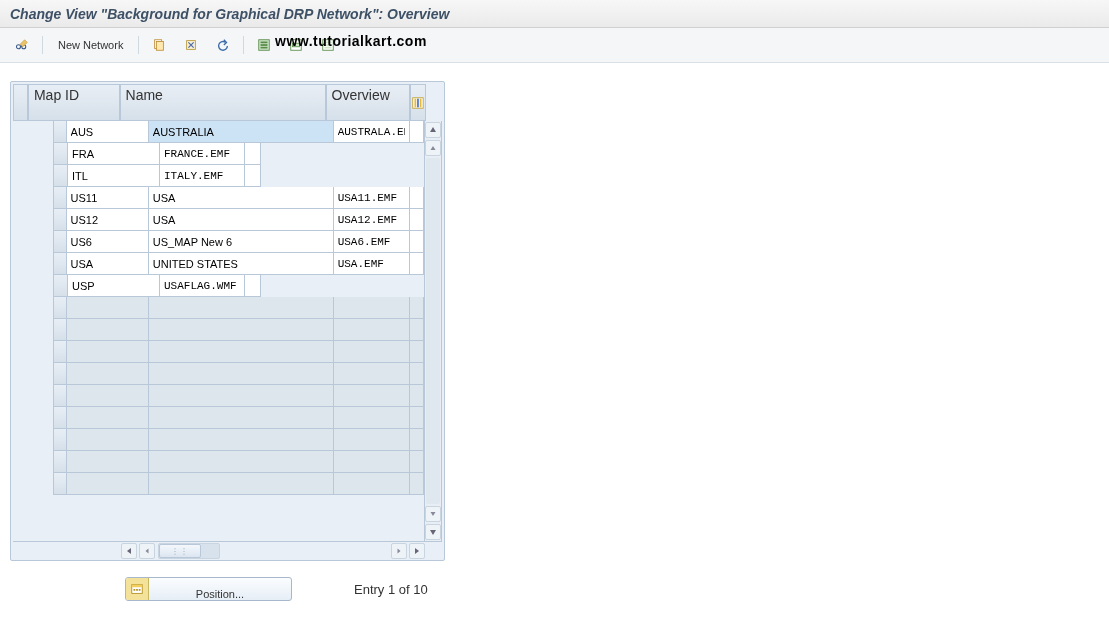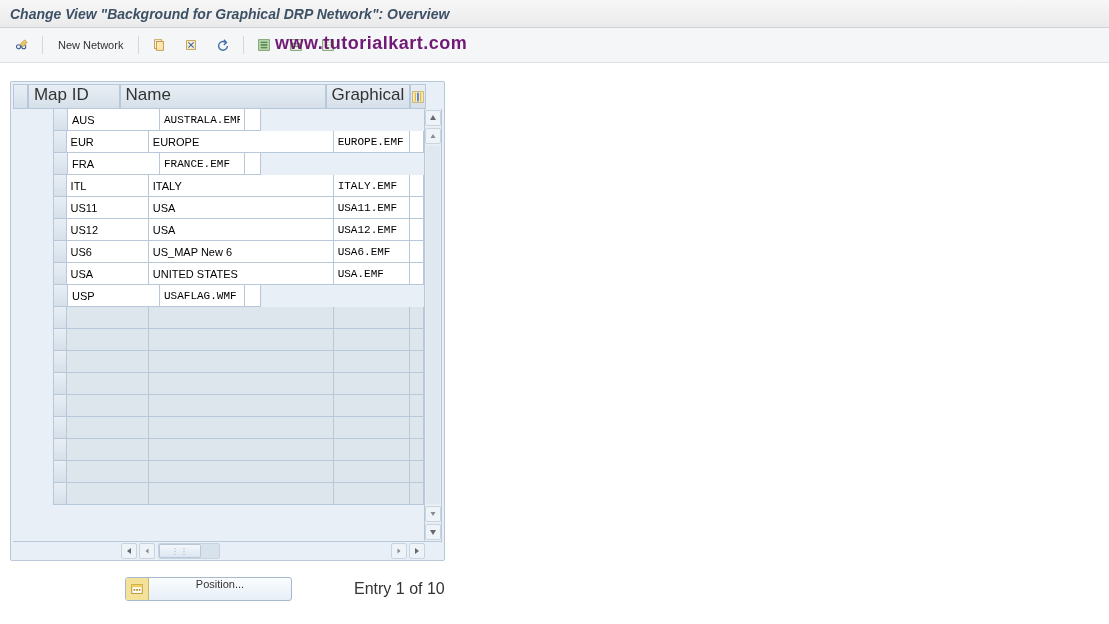--- a/index.html
+++ b/index.html
@@ -58,23 +58,23 @@
   .tb-sep {
     width: 1px;
     height: 18px;
     background: #d0d8e0;
     margin: 0 2px;
   }
   .watermark {
     position: absolute;
     left: 275px;
     top: 5px;
-    font-size: 18px;
+    font-size: 14px;
     font-weight: 600;
-    color: #701a75;
+    color: #000000;
     font-family: Verdana, sans-serif;
     letter-spacing: 0.5px;
     pointer-events: none;
     user-select: none;
   }
   .content-area {
     padding: 18px 10px 8px 10px;
   }
   .table-frame {
     width: 435px;
@@ -99,24 +99,24 @@
     padding-left: 40px;
   }
   .table-body {
     flex: 1;
     overflow: hidden;
   }
   .th {
     background: linear-gradient(#e8eef5,#d6e0ea);
     border: 1px solid #b8c8d8;
     border-right: 1px solid #b8c8d8;
-    height: 25px;
+    height: 37px;
     line-height: 20px;
     padding: 0 5px;
-    font-size: 17px;
+    font-size: 14px;
     color: #333;
     box-sizing: border-box;
     overflow: hidden;
     white-space: nowrap;
     cursor: pointer;
   }
   .row {
     display: flex;
     height: 22px;
   }
@@ -228,41 +228,41 @@
     letter-spacing:1px;
   }
   .footer-bar {
     display:flex;
     align-items:center;
     gap:12px;
     padding: 8px 0 10px 125px;
   }
   .position-btn {
     display:flex;
-    align-items:flex-start;
+    align-items:flex-end;
     border:1px solid #a8b8cc;
     background:linear-gradient(#fbfdff,#e6eef6);
     border-radius:3px;
     height:22px;
     width:165px;
     cursor:pointer;
     overflow:hidden;
   }
   .position-btn .icon-part{
     width:22px;height:22px;
     background:#f5e29a;
     border-right:1px solid #c8b860;
     display:flex;align-items:center;justify-content:center;
   }
   .position-btn .label-part{
     flex:1;text-align:center;
     font-size:11px;color:#333;
   }
   .entry-info {
-    font-size:16px;
+    font-size:13px;
     color:#333;
     margin-left:50px;
   }
   
   svg.icon { width:14px; height:14px; display:block; }
 </style>
 </head>
 <body>
 
 <div class="title-bar">Change View "Background for Graphical DRP Network": Overview</div>
@@ -323,58 +323,51 @@
   <span class="watermark">www.tutorialkart.com</span>
 </div>
 
 <div class="content-area">
   <div class="table-frame">
 
     <div class="table-header-row">
       <div class="col-sel-h"></div>
       <div class="th col-mapid">Map ID</div>
       <div class="th col-name">Name</div>
-      <div class="th col-meta">Graphical</div>
+      <div class="th col-meta">Overview</div>
       <div class="th col-cfg">
         <svg class="icon" viewBox="0 0 16 16">
           <rect x="2" y="2" width="12" height="12" fill="#fff" stroke="#c0a030" stroke-width="1"></rect>
           <rect x="4" y="3" width="2" height="10" fill="#e8b838"></rect>
           <rect x="7" y="3" width="2" height="10" fill="#4a78c8"></rect>
           <rect x="10" y="3" width="2" height="10" fill="#e8b838"></rect>
         </svg>
       </div>
       <div class="col-vsb"></div>
     </div>
 
     <div class="table-body-wrap">
       <div class="table-body" id="table-body">
 
       <div class="row">
             <div class="rowsel"></div>
             <div class="cell col-mapid"><input value="AUS" style=""></div>
+            <div class="cell col-name selected-cell"><input value="AUSTRALIA" style=""></div>
             <div class="cell col-meta"><input class="mono" value="AUSTRALA.EMF" style=""></div>
-            <div class="cell col-cfg" style="border-left: none; background: rgb(255, 255, 255);"></div>
-          </div>
-          <div class="row">
-            <div class="rowsel"></div>
-            <div class="cell col-mapid"><input value="EUR" style=""></div>
-            <div class="cell col-name"><input value="EUROPE" style=""></div>
-            <div class="cell col-meta"><input class="mono" value="EUROPE.EMF" style=""></div>
             <div class="cell col-cfg" style="border-left: none; background: rgb(255, 255, 255);"></div>
           </div>
           <div class="row">
             <div class="rowsel"></div>
             <div class="cell col-mapid"><input value="FRA" style=""></div>
             <div class="cell col-meta"><input class="mono" value="FRANCE.EMF" style=""></div>
             <div class="cell col-cfg" style="border-left: none; background: rgb(255, 255, 255);"></div>
           </div>
           <div class="row">
             <div class="rowsel"></div>
             <div class="cell col-mapid"><input value="ITL" style=""></div>
-            <div class="cell col-name"><input value="ITALY" style=""></div>
             <div class="cell col-meta"><input class="mono" value="ITALY.EMF" style=""></div>
             <div class="cell col-cfg" style="border-left: none; background: rgb(255, 255, 255);"></div>
           </div>
           <div class="row">
             <div class="rowsel"></div>
             <div class="cell col-mapid"><input value="US11" style=""></div>
             <div class="cell col-name"><input value="USA" style=""></div>
             <div class="cell col-meta"><input class="mono" value="USA11.EMF" style=""></div>
             <div class="cell col-cfg" style="border-left: none; background: rgb(255, 255, 255);"></div>
           </div>

